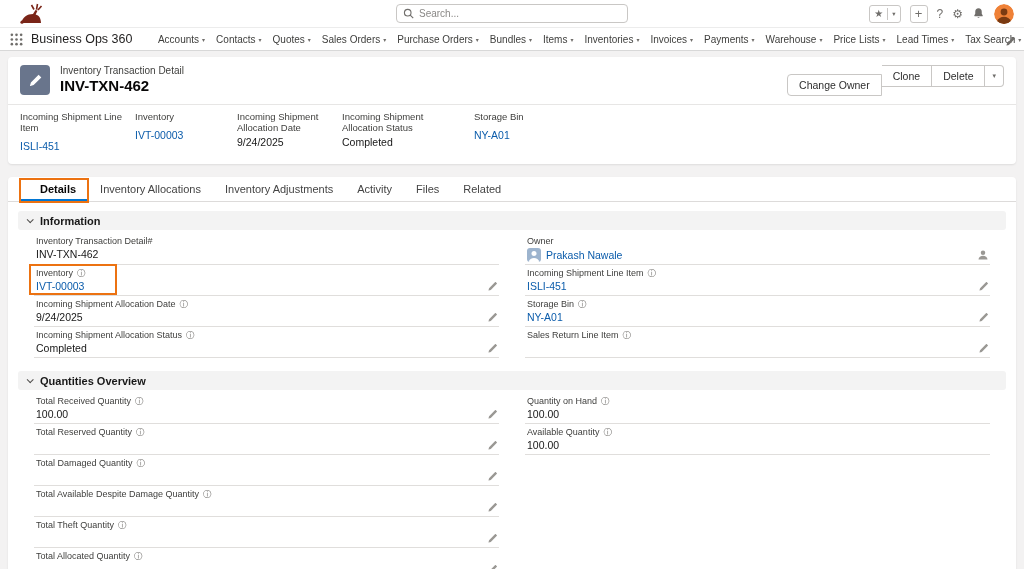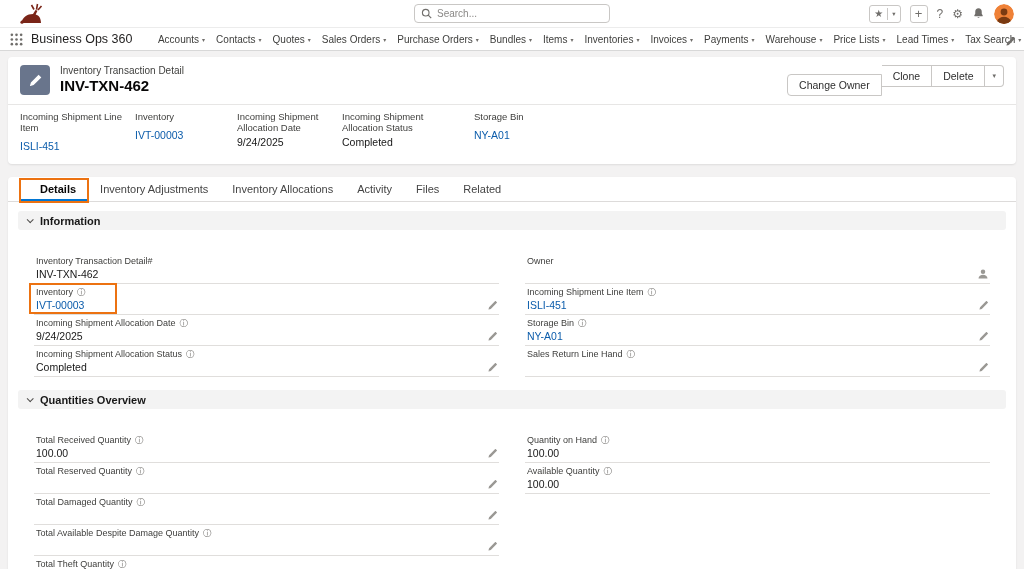--- a/index.html
+++ b/index.html
@@ -3,21 +3,21 @@
 <meta charset="utf-8">
 <style>
   * { box-sizing: border-box; margin: 0; padding: 0; }
   html,body { width:1024px; height:569px; overflow:hidden; }
   body { background:#f3f2f2; font-family:"Liberation Sans", sans-serif; color:#181818; }
   :root { --annot:#ec7211; --link:#0b5cab; --border:#c9c7c5; --muted:#706e6b; }
 
   
   .gheader { height:28px; background:#fff; display:flex; align-items:center; position:relative; border-bottom:1px solid #ececec; }
   .logo { margin-left:14px; display:flex; align-items:center; }
-  .searchbox { position:absolute; left:50%; transform:translateX(-50%); width:196px; height:19px;
+  .searchbox { position:absolute; left:50%; transform:translateX(-50%); width:232px; height:19px;
     border:1px solid var(--border); border-radius:4px; display:flex; align-items:center; padding:0 6px; gap:5px; background:#fff; }
   .searchbox input { border:none; outline:none; font-size:10px; width:100%; color:#444; font-family:inherit; }
   .searchbox input::placeholder { color:#8a8886; }
   .gicons { position:absolute; right:10px; display:flex; align-items:center; gap:9px; }
   .fav-box { display:flex; align-items:center; border:1px solid var(--border); border-radius:3px; height:18px; padding:0 4px; gap:4px; color:var(--muted); cursor:pointer; }
   .fav-box .star { font-size:10px; }
   .fav-box .sep { width:1px; height:12px; background:var(--border); }
   .fav-box .chev-txt { font-size:6.5px; }
   .gi-box { width:18px; height:18px; border:1px solid var(--border); border-radius:3px; display:flex; align-items:center; justify-content:center; font-size:13px; color:var(--muted); cursor:pointer; }
   .gi { font-size:12px; color:var(--muted); cursor:pointer; line-height:1; }
@@ -58,21 +58,21 @@
   .tabs-row { display:flex; border-bottom:1px solid #dddbda; padding:0 12px; height:25px; }
   .tab { display:flex; align-items:center; padding:0 12px; font-size:11px; color:#444; position:relative; cursor:pointer; }
   .tab.active { font-weight:700; color:#080707; box-shadow:inset 0 -2px 0 #0176d3;padding-left:20px; }
   .tab.annotated::after { content:''; position:absolute; left:-1px; right:-1px; top:1px; bottom:-2px; border:2px solid var(--annot); pointer-events:none; }
 
   .section { margin:9px 10px 0;text-align:center; }
   .section-header { background:#f3f3f3; border-radius:3px; height:19px; display:flex; align-items:center; gap:8px; padding:0 9px; font-size:11px; font-weight:700; color:#181818; cursor:pointer; }
   .chev { width:5px; height:5px; border-right:1.5px solid #514f4d; border-bottom:1.5px solid #514f4d; display:inline-block; flex:none; }
   .chev.down { transform:rotate(45deg) translateY(-1px); }
 
-  .fields-grid { display:grid; grid-template-columns:1fr 1fr; column-gap:26px; padding:3px 16px 4px;margin-top:20px; }
+  .fields-grid { display:grid; grid-template-columns:1fr 1fr; column-gap:26px; padding:3px 16px 4px; }
   .field { position:relative; border-bottom:1px solid #e0dedc; padding:3px 26px 2px 2px; }
   .field.placeholder { border-bottom:none; }
   .f-label-row { display:flex; align-items:center; gap:4px; font-size:9px; color:#3e3e3c; line-height:10px; }
   .info-icon { font-size:8.5px; color:var(--muted); line-height:1; }
   .f-value-row { font-size:10.5px; margin-top:2px; min-height:13px; line-height:13px; display:flex; align-items:center; }
   .edit-btn { position:absolute; right:1px; bottom:3px; background:none; border:none; padding:0; cursor:pointer; line-height:0; }
   .owner-avatar { display:inline-flex; width:14px; height:14px; border-radius:3px; overflow:hidden; margin-right:5px; flex:none; }
   .annot-box { position:absolute; left:-5px; top:-1px; width:88px; height:calc(100% + 1px); border:2px solid var(--annot); pointer-events:none; }
 </style>
 </head>
@@ -231,22 +231,22 @@
         <div class="hl-label">Incoming Shipment Allocation Status</div>
         <div class="hl-value">Completed</div>
       </div>
       <div class="hl-field"><div class="hl-label">Storage Bin</div><a class="hl-value link">NY-A01</a></div>
     </div>
 </section>
 
 <section class="card main-card">
   <div class="tabs-row">
       <div class="tab active annotated">Details</div>
+      <div class="tab">Inventory Allocations</div>
       <div class="tab">Inventory Adjustments</div>
-      <div class="tab">Inventory Allocations</div>
       <div class="tab">Activity</div>
       <div class="tab">Files</div>
       <div class="tab">Related</div>
     </div>
   <div>
       <section class="section">
         <div class="section-header">
           <span class="chev down"></span>
           <span class="section-title">Information</span>
         </div>
@@ -256,20 +256,30 @@
               <span class="f-label">Inventory Transaction Detail#</span>
             </div>
             <div class="f-value-row">
               <span class="f-value">INV-TXN-462</span>
             </div>
           </div>
           <div class="field">
             <div class="f-label-row">
               <span class="f-label">Owner</span>
             </div>
+            <div class="f-value-row">
+              <span class="owner-avatar">
+                <svg width="14" height="14" viewBox="0 0 14 14">
+                  <rect width="14" height="14" fill="#9db4ce"></rect>
+                  <circle cx="7" cy="5.4" r="2.5" fill="#fff"></circle>
+                  <path d="M1.5 14c.8-2.6 3-4 5.5-4s4.7 1.4 5.5 4z" fill="#fff"></path>
+                </svg>
+              </span>
+              <a class="f-value link">Prakash Nawale</a>
+            </div>
             <button class="edit-btn"><svg width="12" height="12" viewBox="0 0 16 16">
                 <circle cx="8" cy="5" r="3" fill="#9a9894"></circle>
                 <path d="M2 14c0-3 3-5 6-5s6 2 6 5z" fill="#9a9894"></path>
               </svg></button>
           </div>
           <div class="field">
             <div class="f-label-row">
               <span class="f-label">Inventory</span>
               <span class="info-icon">ⓘ</span>
             </div>
@@ -324,21 +334,21 @@
             </div>
             <div class="f-value-row">
               <span class="f-value">Completed</span>
             </div>
             <button class="edit-btn"><svg width="11" height="11" viewBox="0 0 16 16">
                 <path fill="#9a9894" d="M11.9 1.6c.2-.2.5-.2.7 0l1.8 1.8c.2.2.2.5 0 .7l-8.9 8.9-2.9.8a.3.3 0 0 1-.4-.4l.8-2.9 8.9-8.9z"></path>
               </svg></button>
           </div>
           <div class="field">
             <div class="f-label-row">
-              <span class="f-label">Sales Return Line Hand</span>
+              <span class="f-label">Sales Return Line Item</span>
               <span class="info-icon">ⓘ</span>
             </div>
             <div class="f-value-row">
               <span class="f-value">&nbsp;</span>
             </div>
             <button class="edit-btn"><svg width="11" height="11" viewBox="0 0 16 16">
                 <path fill="#9a9894" d="M11.9 1.6c.2-.2.5-.2.7 0l1.8 1.8c.2.2.2.5 0 .7l-8.9 8.9-2.9.8a.3.3 0 0 1-.4-.4l.8-2.9 8.9-8.9z"></path>
               </svg></button>
           </div>
         </div>

